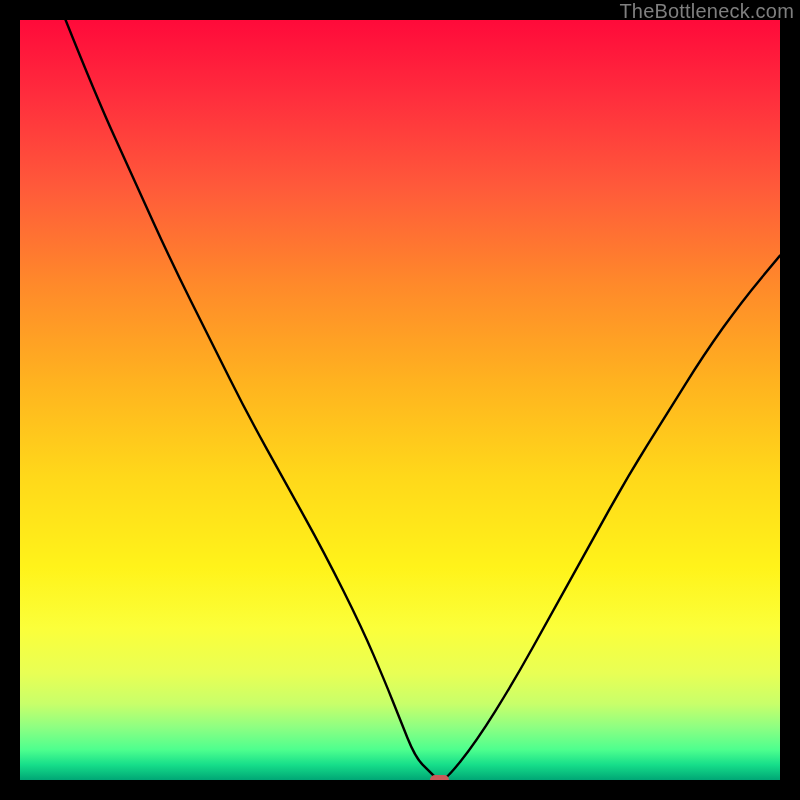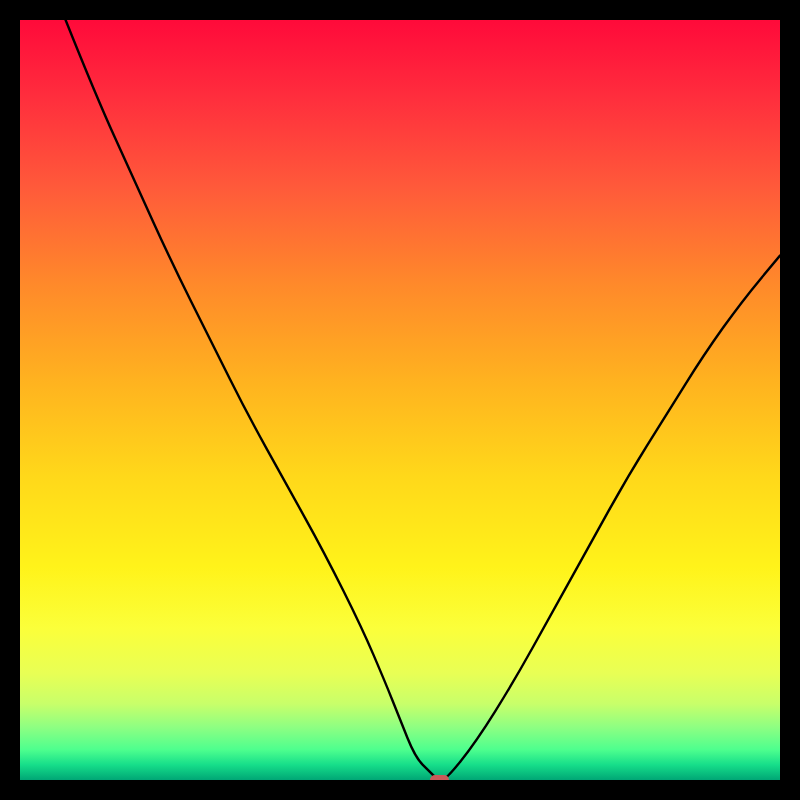--- a/index.html
+++ b/index.html
@@ -63,13 +63,14 @@
 <body>
 
 <div class="stage">
   <div class="plot">
     <div class="gradient"></div>
     <svg class="curve" viewBox="0 0 760 760" preserveAspectRatio="none">
       <path d="M 45.6 0.0 Q 76.0 76.0 95.0 117.8 Q 114.0 159.6 133.0 201.4 Q 152.0 243.2 171.0 281.2 Q 190.0 319.2 209.0 357.2 Q 228.0 395.2 247.0 429.4 Q 266.0 463.6 285.0 497.8 Q 304.0 532.0 323.0 570.0 Q 342.0 608.0 353.4 634.6 Q 364.8 661.2 372.4 680.2 Q 380.0 699.2 387.6 718.2 Q 395.2 737.2 402.8 744.8 Q 410.4 752.4 414.2 756.2 Q 418.0 760.0 421.8 760.0 Q 425.6 760.0 440.8 741.0 Q 456.0 722.0 475.0 691.6 Q 494.0 661.2 513.0 627.0 Q 532.0 592.8 551.0 558.6 Q 570.0 524.4 589.0 490.2 Q 608.0 456.0 627.0 425.6 Q 646.0 395.2 665.0 364.8 Q 684.0 334.4 703.0 307.8 Q 722.0 281.2 741.0 258.4 T 760.0 235.6" fill="none" stroke="#000000" stroke-width="2.4" stroke-linecap="round" stroke-linejoin="round"></path>
     </svg>
     <div class="marker" style="left: 410.4px; top: 754.68px; width: 18.24px; height: 10.64px; background: rgb(201, 90, 89);"></div>
   </div>
+  <div class="watermark">TheBottleneck.com</div>
 </div>
 
 </body></html>

